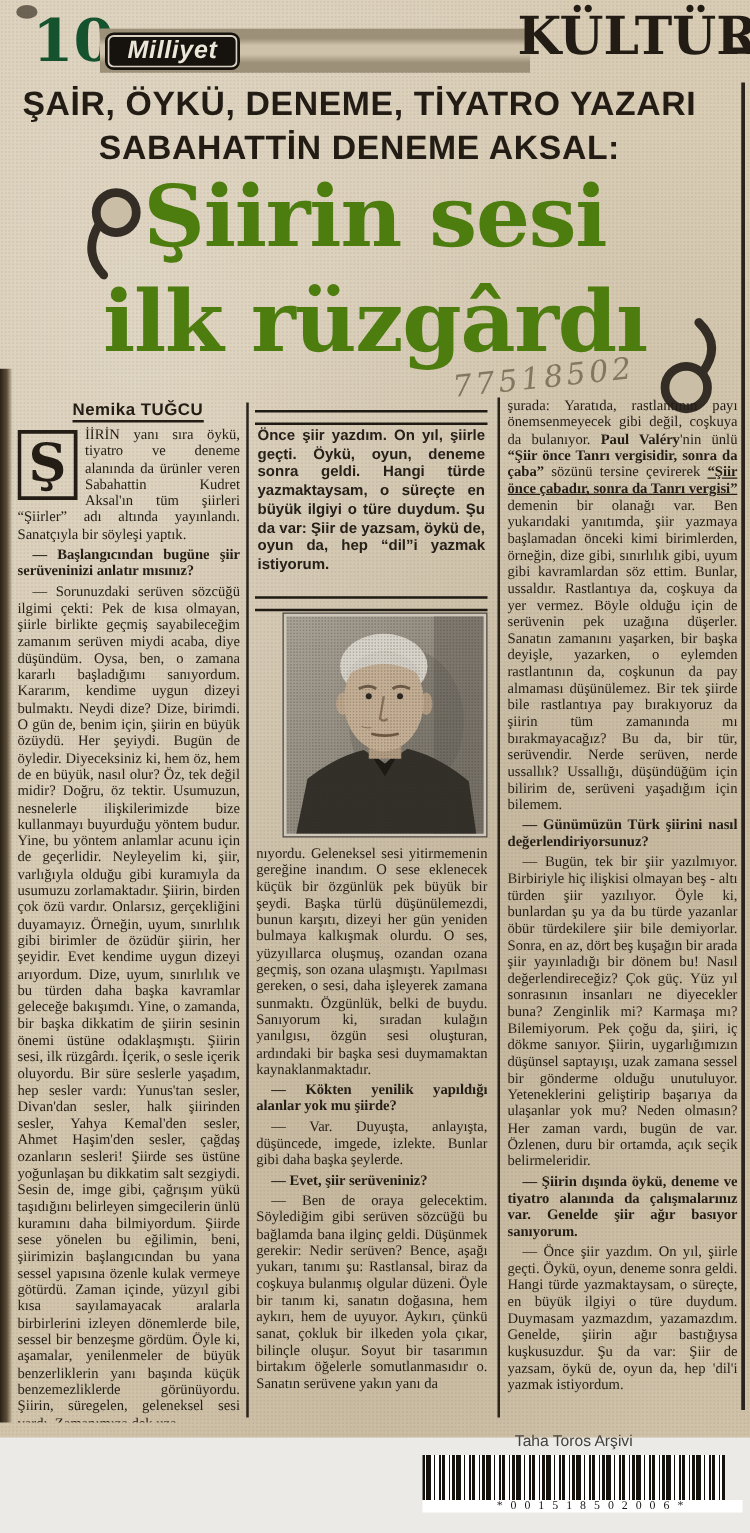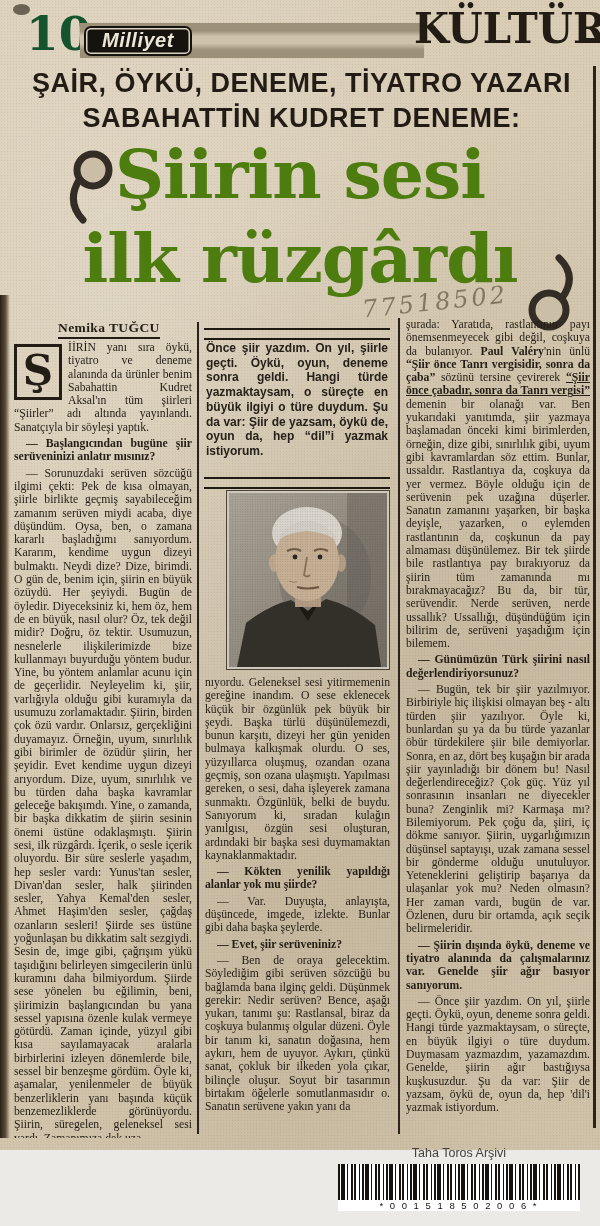--- a/index.html
+++ b/index.html
@@ -35,36 +35,36 @@
         border-radius:5px;box-shadow:0 0 0 2px #16120d, inset 0 0 0 1.5px #d9d2c2;
         color:#ece6d8;font-family:"Liberation Sans",sans-serif;font-weight:bold;
         font-style:italic;font-size:20px;line-height:25px;text-align:center;letter-spacing:.5px;}
   .section{position:absolute;left:414px;top:8px;font-family:"DejaVu Serif",serif;
         font-weight:bold;font-size:42px;line-height:1;color:#221c14;transform:scaleX(.96);
         transform-origin:left;}
   .section-dash{position:absolute;left:585px;top:38px;width:15px;height:5px;background:#221c14;}
   
   .kicker{position:absolute;left:15px;width:545px;text-align:center;
         font-family:"Liberation Sans",sans-serif;font-weight:bold;color:#221c15;
-        font-size:27px;letter-spacing:.5px;margin-left:14px;}
+        font-size:27px;letter-spacing:.5px;}
   .k1{top:68px;} .k2{top:103px;}
   .bigtitle{position:absolute;left:40px;width:520px;text-align:center;
         font-family:"DejaVu Serif",serif;font-weight:800;color:#4d7c0f;
         font-size:68px;line-height:1;letter-spacing:-1px;}
   .t1{top:140px;} .t2{top:224px;}
   .qmark{position:absolute;}
   .handwrite{position:absolute;left:362px;top:288px;font-family:"DejaVu Serif",serif;
         font-style:italic;font-size:24px;letter-spacing:3px;color:rgba(118,105,84,.85);
         transform:rotate(-6deg);}
   
   .vrule{position:absolute;width:2px;background:#2b241c;}
   .v1{left:197px;top:322px;height:812px;}
   .v2{left:398px;top:318px;height:816px;}
   .v3{left:593px;top:66px;height:1062px;width:2.5px;}
-  .byline{position:absolute;left:58px;top:320px;font-family:Liberation Serif, serif;
+  .byline{position:absolute;left:58px;top:320px;font-family:Liberation Sans, sans-serif;
         font-weight:bold;font-size:13.5px;letter-spacing:.4px;color:#241d15;
         border-bottom:2px solid #241d15;padding-bottom:1px;}
   .col{position:absolute;overflow:hidden;}
   .c1{left:14px;top:341px;width:178px;height:797px;}
   .c2b{left:205px;top:676px;width:185px;height:456px;}
   .c3{left:406px;top:318px;width:184px;height:802px;}
   .bt{font-size:11.7px;line-height:13.3px;text-align:justify;margin:0 0 3px 0;}
   .bt.ind{text-indent:12px;}
   .bq{font-weight:bold;}
   .dropcap{float:left;width:42px;height:50px;border:3.5px solid #241d15;margin:3px 6px 1px 0;
@@ -85,40 +85,40 @@
         background-size:2.5px 2.5px;}
   
   .bc-label{position:absolute;left:338px;top:1146px;width:242px;text-align:center;
         font-family:"Liberation Sans",sans-serif;font-size:12.5px;color:#45413b;}
   .bc-bars{position:absolute;left:338px;top:1164px;width:242px;height:36px;background:#fff;
         background-image:repeating-linear-gradient(90deg,
           #15120e 0 2px,#fff 2px 3px,#15120e 3px 7px,#fff 7px 9px,#15120e 9px 10px,
           #fff 10px 13px,#15120e 13px 15px,#fff 15px 16px,#15120e 16px 18px,#fff 18px 21px,
           #15120e 21px 22px,#fff 22px 24px);}
   .bc-digits{position:absolute;left:338px;top:1200px;width:242px;text-align:center;
-        font-family:Liberation Sans, sans-serif;font-size:9.5px;letter-spacing:2px;
-        color:#1a1712;background:#fff;}
+        font-family:Liberation Serif, serif;font-size:9.5px;letter-spacing:2px;
+        color:#1a1712;background:#fff;padding-left:14px;}
 </style>
 </head>
 <body>
 
 <div class="page">
 
   <div class="clip"></div>
   <div class="smudge"></div>
   <div class="edge-shadow"></div>
 
   <div class="pageno">10</div>
   <div class="banner"></div>
   <div class="logo">Milliyet</div>
   <div class="section">KÜLTÜR</div>
   <div class="section-dash"></div>
 
   <div class="kicker k1">ŞAİR, ÖYKÜ, DENEME, TİYATRO YAZARI</div>
-  <div class="kicker k2">SABAHATTİN KUDRET DENEME:</div>
+  <div class="kicker k2">SABAHATTİN DENEME AKSAL:</div>
 
   <svg class="qmark" style="left:64px;top:146px;" width="54" height="78" viewBox="0 0 54 78">
     <circle cx="29" cy="24" r="16" fill="#cabfa6" stroke="#332d25" stroke-width="7"></circle>
     <path d="M15 34 Q 2 56 19 74" fill="none" stroke="#332d25" stroke-width="7" stroke-linecap="round"></path>
   </svg>
   <div class="bigtitle t1">Şiirin sesi</div>
   <div class="bigtitle t2">ilk rüzgârdı</div>
   <svg class="qmark" style="left:522px;top:252px;" width="58" height="86" viewBox="0 0 58 86">
     <circle cx="27" cy="58" r="17" fill="#cabfa6" stroke="#332d25" stroke-width="7"></circle>
     <path d="M40 46 Q 56 24 37 6" fill="none" stroke="#332d25" stroke-width="7" stroke-linecap="round"></path>
@@ -126,21 +126,21 @@
   <div class="handwrite">77518502</div>
 
   <div class="vrule v1"></div>
   <div class="vrule v2"></div>
   <div class="vrule v3"></div>
 
   <div class="byline">Nemika TUĞCU</div>
 
   <div class="col c1">
     <p class="bt">
-      <span class="dropcap">Ş</span><span>İİRİN yanı sıra öykü, tiyatro ve deneme alanında da ürünler benim Sabahattin Kudret Aksal'ın tüm şiirleri “Şiirler” adı altında yayınlandı. Sanatçıyla bir söyleşi yaptık.</span>
+      <span class="dropcap">Ş</span><span>İİRİN yanı sıra öykü, tiyatro ve deneme alanında da ürünler veren Sabahattin Kudret Aksal'ın tüm şiirleri “Şiirler” adı altında yayınlandı. Sanatçıyla bir söyleşi yaptık.</span>
     </p>
     <p class="bt ind bq">— Başlangıcından bugüne şiir serüveninizi anlatır mısınız?</p>
     <p class="bt ind">— Sorunuzdaki serüven sözcüğü ilgimi çekti: Pek de kısa olmayan, şiirle birlikte geçmiş sayabileceğim zamanım serüven miydi acaba, diye düşündüm. Oysa, ben, o zamana kararlı başladığımı sanıyordum. Kararım, kendime uygun dizeyi bulmaktı. Neydi dize? Dize, birimdi. O gün de, benim için, şiirin en büyük özüydü. Her şeyiydi. Bugün de öyledir. Diyeceksiniz ki, hem öz, hem de en büyük, nasıl olur? Öz, tek değil midir? Doğru, öz tektir. Usumuzun, nesnelerle ilişkilerimizde bize kullanmayı buyurduğu yöntem budur. Yine, bu yöntem anlamlar acunu için de geçerlidir. Neyleyelim ki, şiir, varlığıyla olduğu gibi kuramıyla da usumuzu zorlamaktadır. Şiirin, birden çok özü vardır. Onlarsız, gerçekliğini duyamayız. Örneğin, uyum, sınırlılık gibi birimler de özüdür şiirin, her şeyidir. Evet kendime uygun dizeyi arıyordum. Dize, uyum, sınırlılık ve bu türden daha başka kavramlar geleceğe bakışımdı. Yine, o zamanda, bir başka dikkatim de şiirin sesinin önemi üstüne odaklaşmıştı. Şiirin sesi, ilk rüzgârdı. İçerik, o sesle içerik oluyordu. Bir süre seslerle yaşadım, hep sesler vardı: Yunus'tan sesler, Divan'dan sesler, halk şiirinden sesler, Yahya Kemal'den sesler, Ahmet Haşim'den sesler, çağdaş ozanların sesleri! Şiirde ses üstüne yoğunlaşan bu dikkatim salt sezgiydi. Sesin de, imge gibi, çağrışım yükü taşıdığını belirleyen simgecilerin ünlü kuramını daha bilmiyordum. Şiirde sese yönelen bu eğilimin, beni, şiirimizin başlangıcından bu yana sessel yapısına özenle kulak vermeye götürdü. Zaman içinde, yüzyıl gibi kısa sayılamayacak aralarla birbirlerini izleyen dönemlerde bile, sessel bir benzeşme gördüm. Öyle ki, aşamalar, yenilenmeler de büyük benzerliklerin yanı başında küçük benzemezliklerde görünüyordu. Şiirin, süregelen, geleneksel sesi vardı. Zamanımıza dek uza-</p>
   </div>
 
   <div class="dblrule r1"></div>
   <div class="pullquote">Önce şiir yazdım. On yıl, şiirle geçti. Öykü, oyun, deneme sonra geldi. Hangi türde yazmaktaysam, o süreçte en büyük ilgiyi o türe duydum. Şu da var: Şiir de yazsam, öykü de, oyun da, hep “dil”i yazmak istiyorum.</div>
   <div class="dblrule r2"></div>
 
   <div class="photo">

